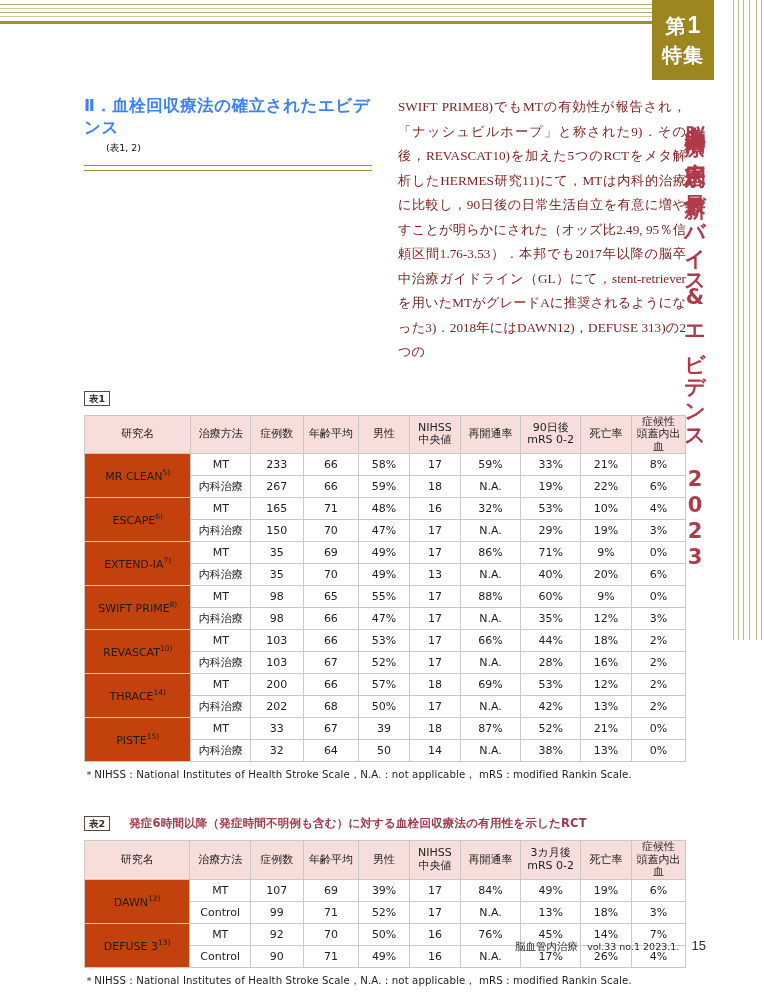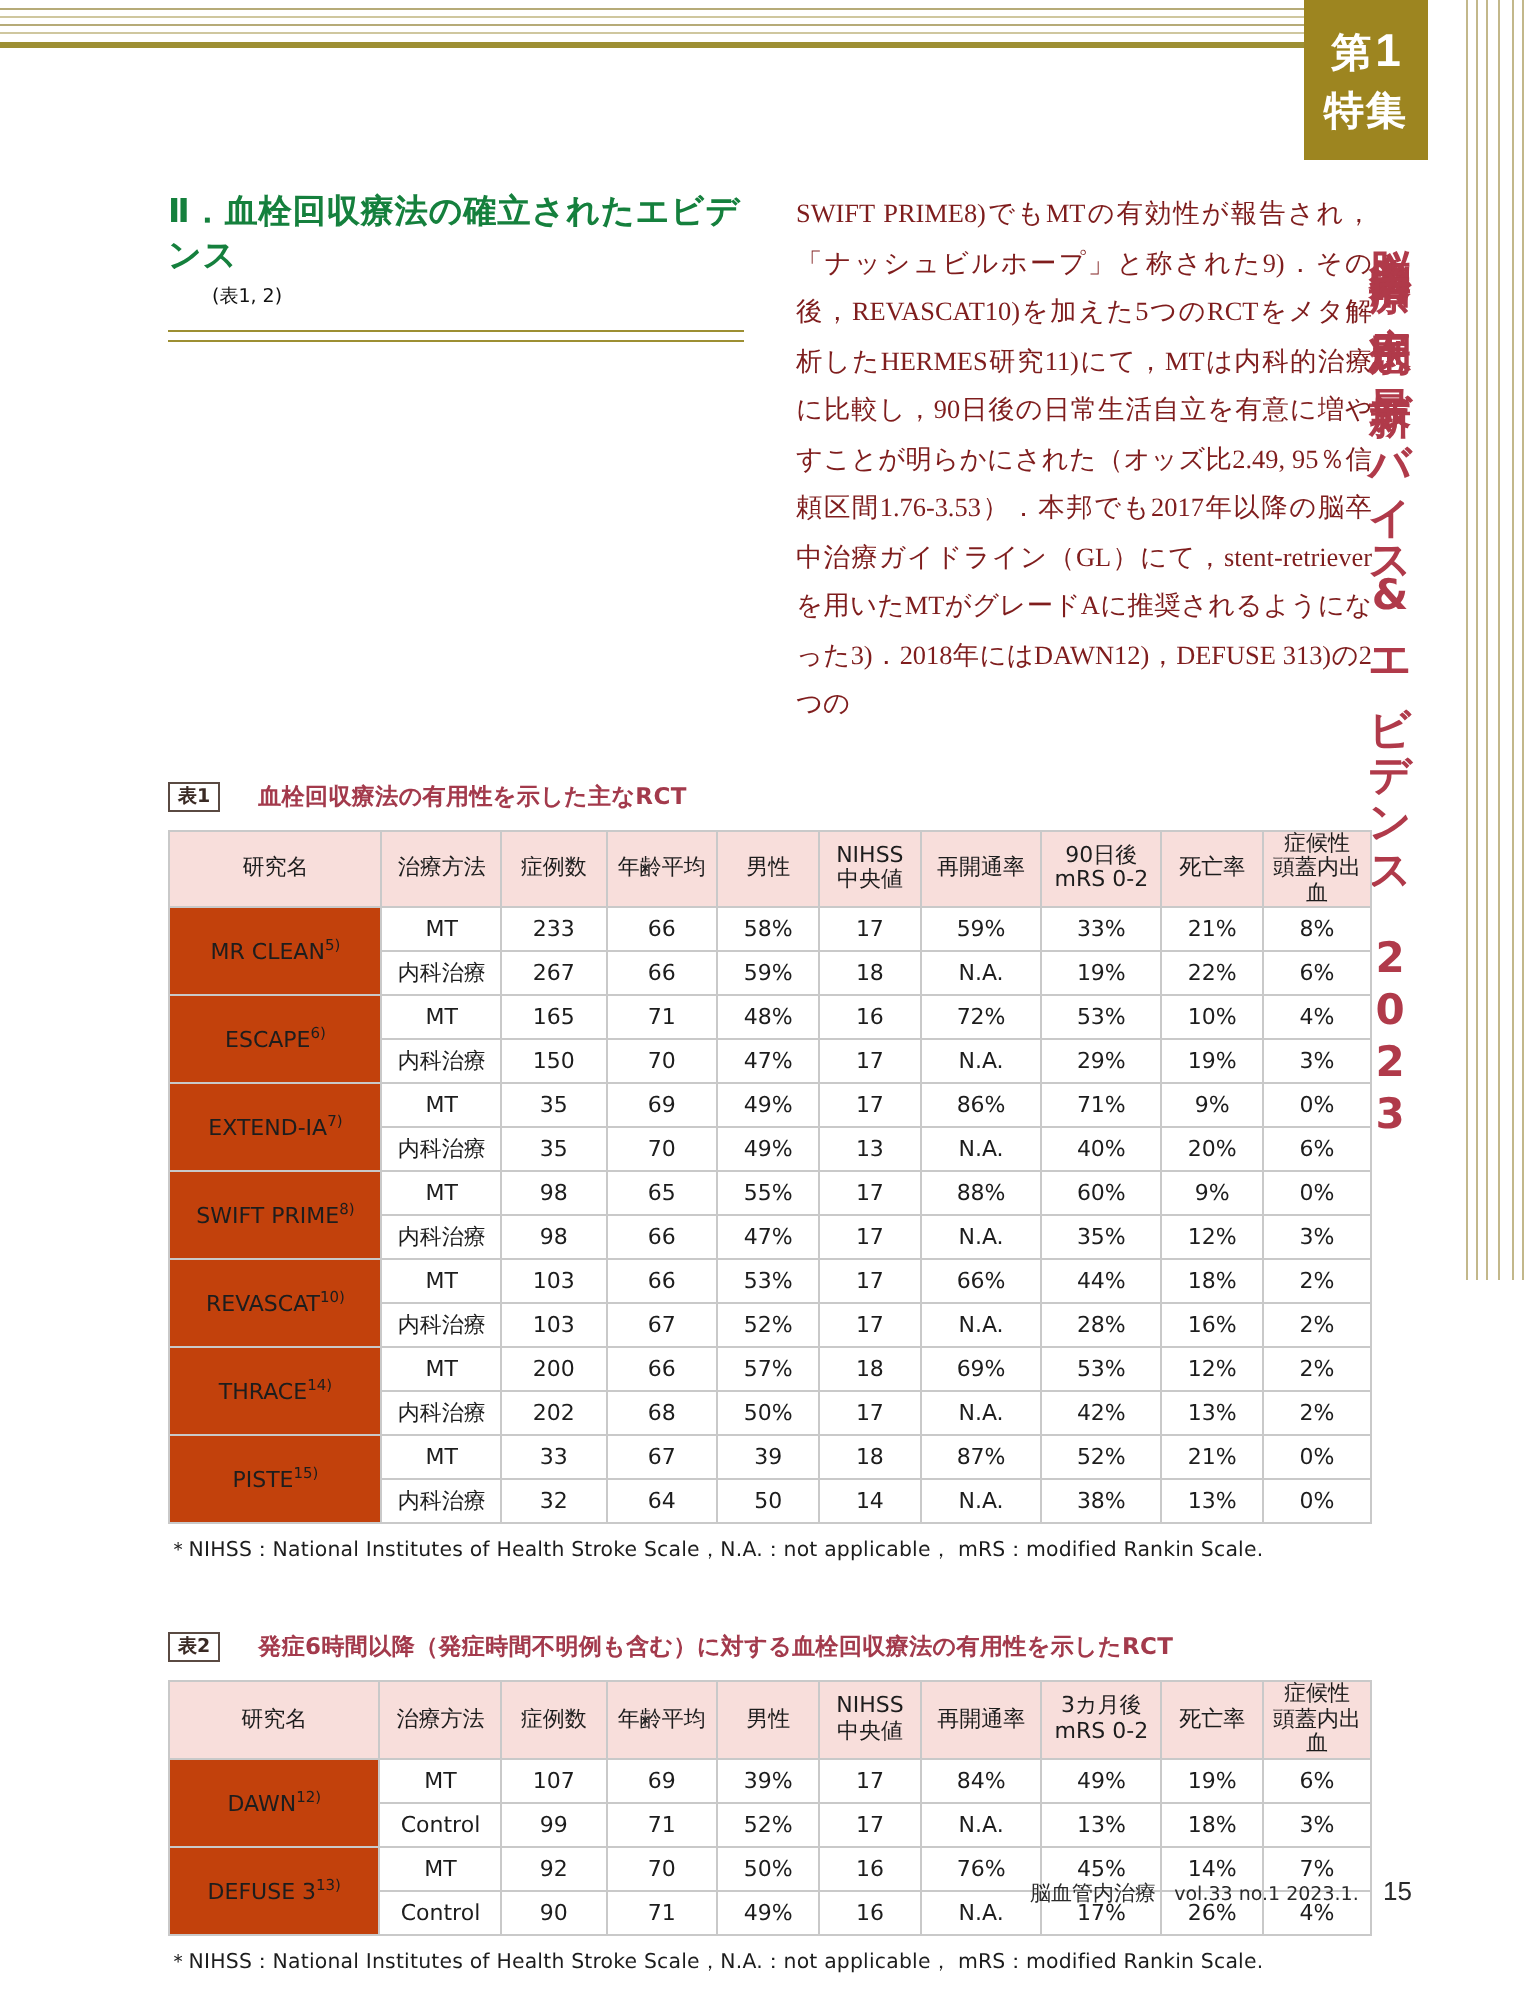--- a/index.html
+++ b/index.html
@@ -58,21 +58,21 @@
   
   .content{position:absolute;left:84px;top:95px;width:602px;}
 
   
   .cols{display:flex;gap:26px;}
   .col{width:288px;}
 
   .sec-head{margin:0 0 0 0;}
   .sec-title{
     font-family:"DejaVu Sans", sans-serif;
-    font-size:16.5px;font-weight:bold;color:#15803d;
+    font-size:16.5px;font-weight:bold;color:#3b82f6;
     letter-spacing:0.5px;margin:0;
   }
   .sec-sub{
     font-family:"DejaVu Sans", sans-serif;
     font-size:9.5px;color:#111;margin:3px 0 0 22px;
   }
   .sec-rule{margin-top:10px;height:4px;border-top:1.5px solid #9d8f33;border-bottom:1.5px solid #9d8f33;background:#ffffff;}
 
   .body-text{
     font-family:"Liberation Serif", serif;
@@ -201,21 +201,20 @@
     </div>
 
     <div class="col">
       <div class="body-text right"><span>SWIFT PRIME8)でもMTの有効性が報告され，「ナッシュビルホープ」と称された9)．その後，REVASCAT10)を加えた5つのRCTをメタ解析したHERMES研究11)にて，MTは内科的治療に比較し，90日後の日常生活自立を有意に増やすことが明らかにされた（オッズ比2.49, 95％信頼区間1.76-3.53）．本邦でも2017年以降の脳卒中治療ガイドライン（GL）にて，stent-retrieverを用いたMTがグレードAに推奨されるようになった3)．2018年にはDAWN12)，DEFUSE 313)の2つの</span></div>
     </div>
   </div>
 
   <div class="tbl-block">
     <div class="tcap">
       <span class="tcap-tag">表1</span>
-      <span class="tcap-txt">血栓回収療法の有用性を示した主なRCT</span>
     </div>
     <table class="dt">
       <colgroup>
         <col class="c-study">
           <col class="c-treat">
           <col class="c-n">
           <col class="c-age">
           <col class="c-male">
         <col class="c-nihss">
           <col class="c-recan">
@@ -261,21 +260,21 @@
             <td>22%</td>
             <td>6%</td>
           </tr>
           <tr>
             <td class="study" rowspan="2"><span>ESCAPE</span><sup>6)</sup></td>
             <td>MT</td>
             <td>165</td>
             <td>71</td>
             <td>48%</td>
             <td>16</td>
-            <td>72%</td>
+            <td>32%</td>
             <td>53%</td>
             <td>10%</td>
             <td>4%</td>
           </tr>
           <tr>
             <td>内科治療</td>
             <td>150</td>
             <td>70</td>
             <td>47%</td>
             <td>17</td>

